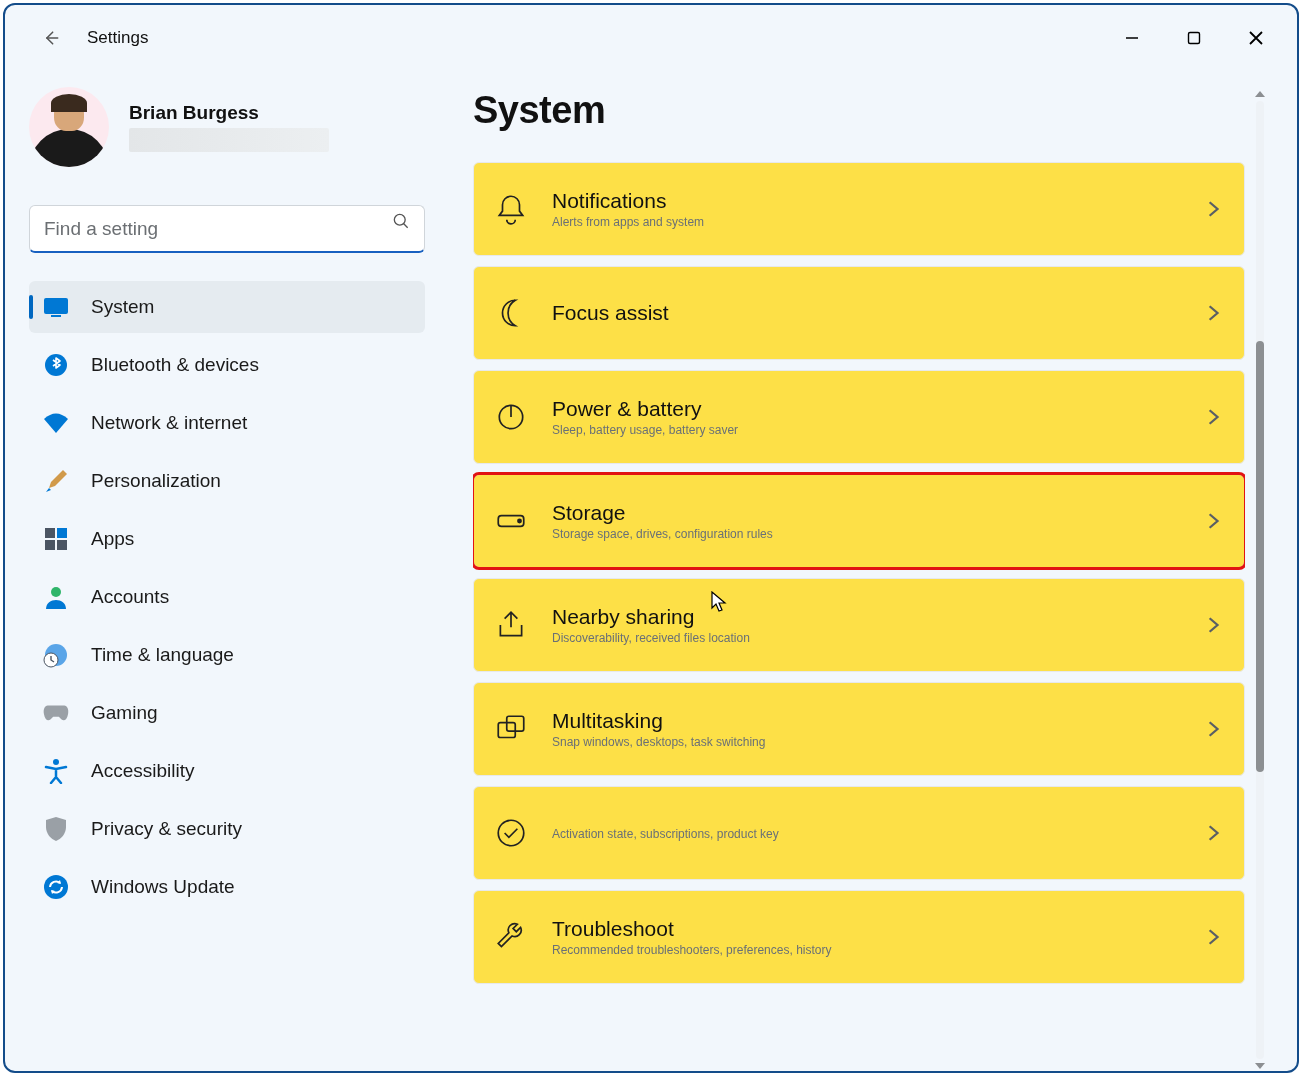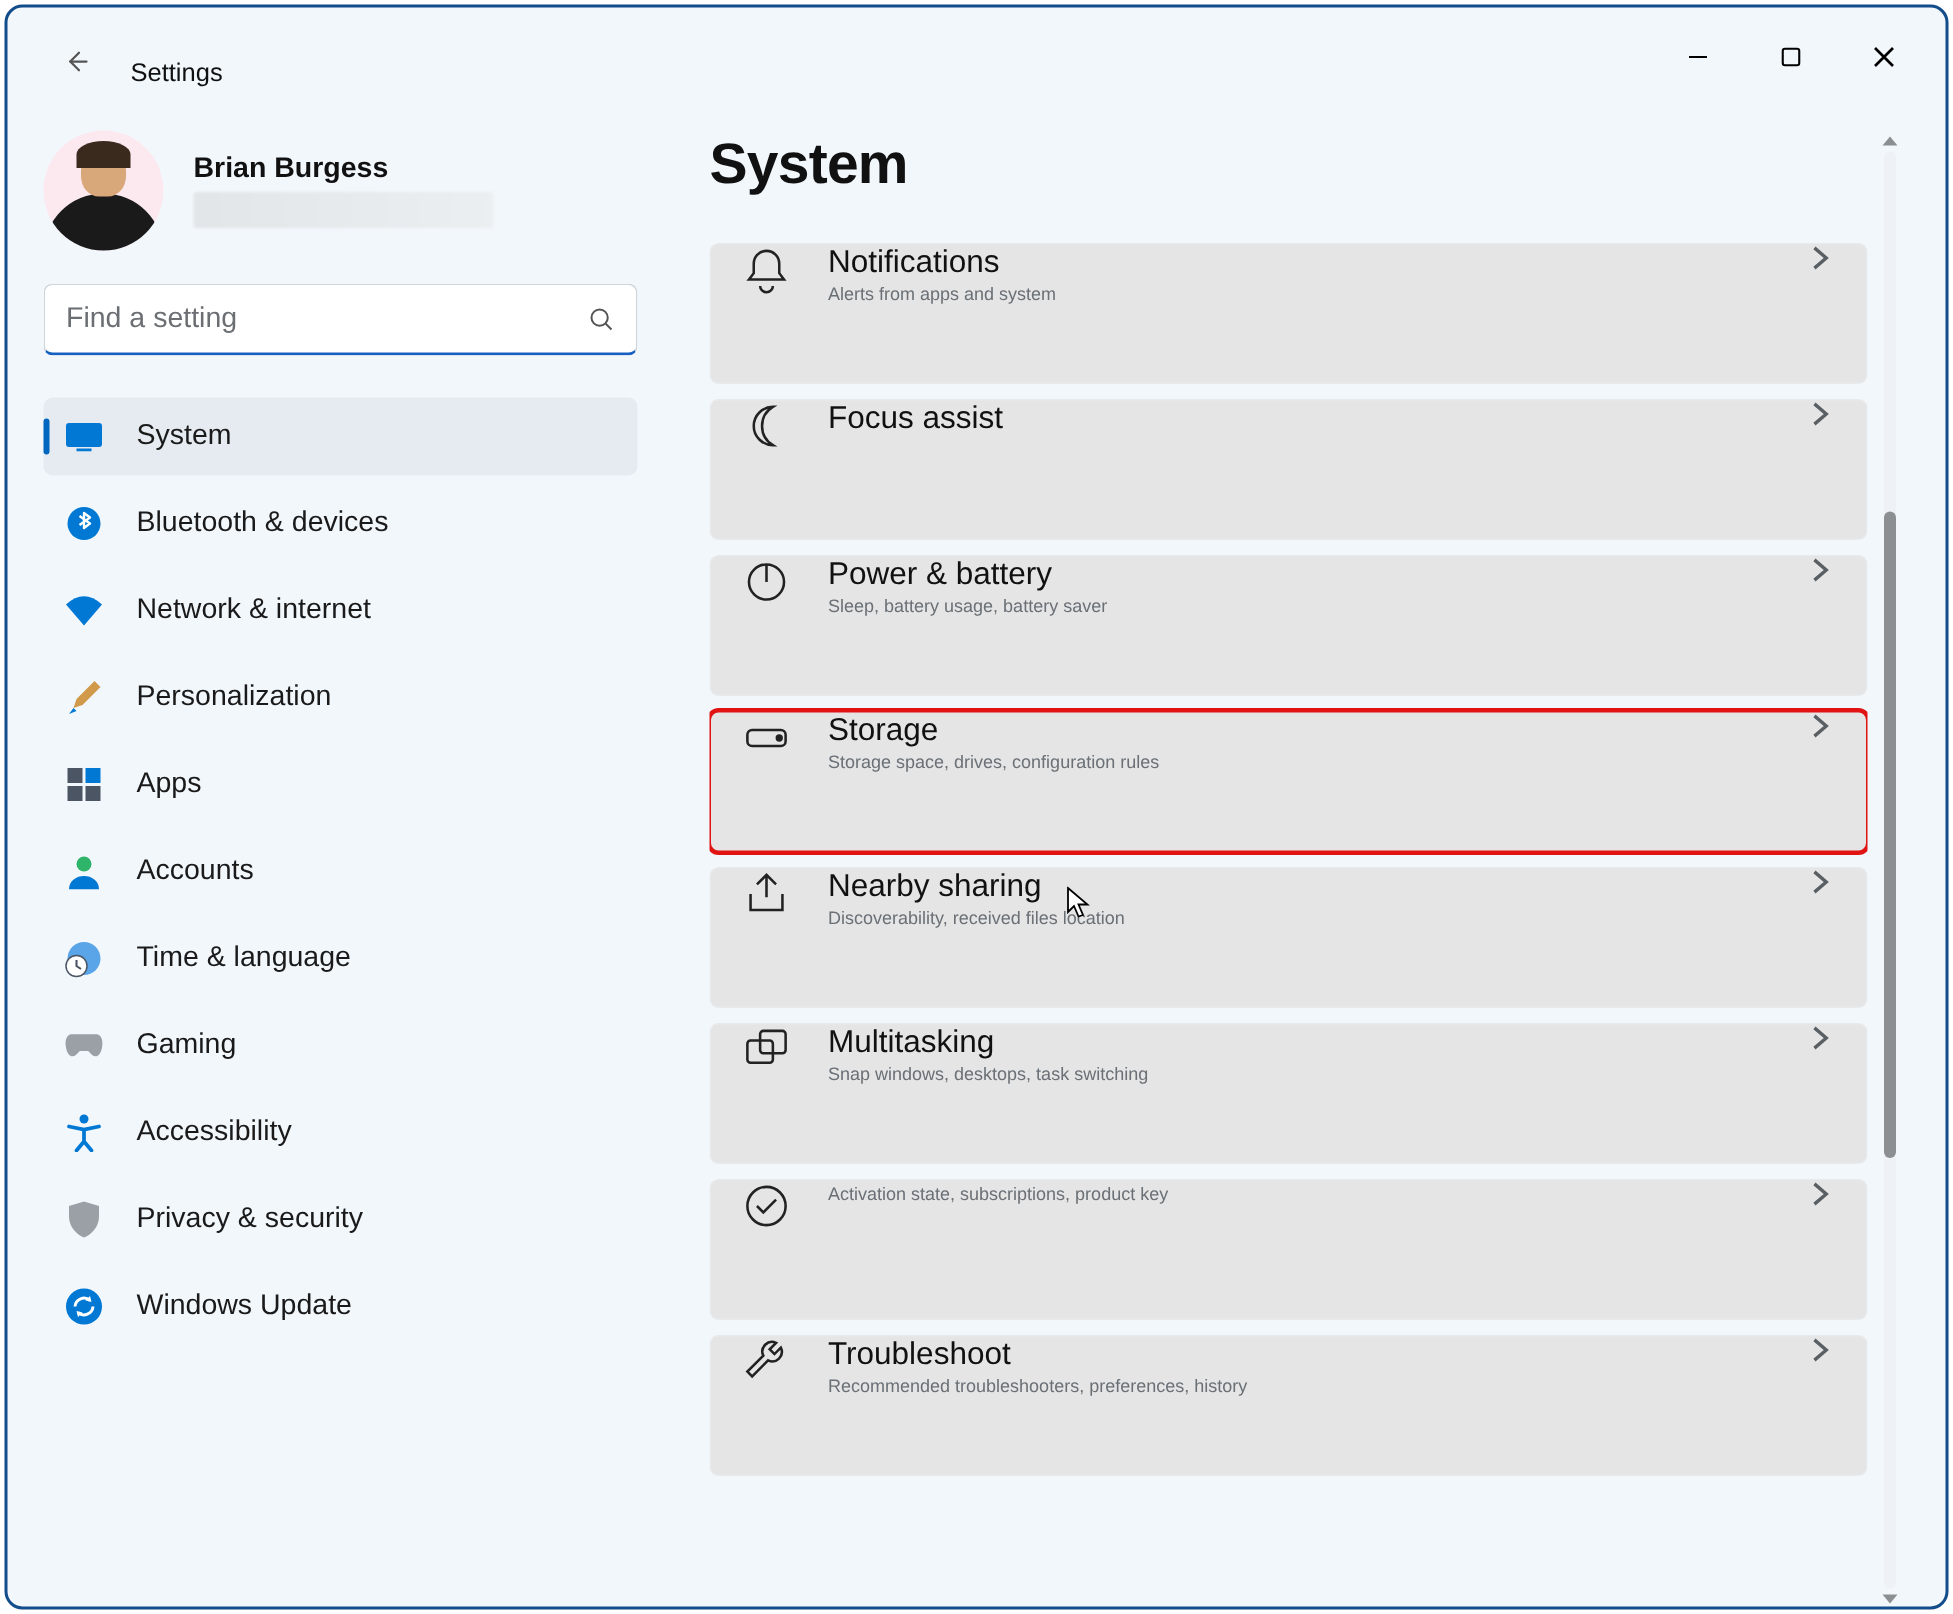--- a/index.html
+++ b/index.html
@@ -16,21 +16,21 @@
     margin: 3px;
     background: #f2f7fc;
     border: 2px solid #134c8a;
     border-radius: 12px;
     position: relative;
     overflow: hidden;
   }
   .title-bar {
     height: 54px;
     display: flex;
-    align-items: flex-end;
+    align-items: center;
     padding: 12px 6px 0 28px;
   }
   .back-btn {
     width: 36px; height: 36px;
     display: flex; align-items: center; justify-content: center;
     color: #444;
     border: none; background: none; cursor: pointer;
   }
   .back-btn svg { width: 20px; height: 20px; stroke: #555; }
   .app-title {
@@ -113,20 +113,21 @@
     width: 100%;
     height: 48px;
     border: 1px solid #d0d5da;
     border-bottom: 2px solid #1860c0;
     border-radius: 6px;
     padding: 0 48px 0 14px;
     font-size: 19px;
     color: #333;
     background: #fff;
     outline: none;
+    margin-top: 16px;
   }
   .search-input::placeholder { color: #6b6f73; }
   .search-icon {
     position: absolute;
     right: 14px; top: 50%; transform: translateY(-50%);
     width: 20px; height: 20px;
     stroke: #555; fill: none; stroke-width: 1.6;
   }
   .nav { list-style: none; }
   .nav-item {
@@ -175,26 +176,26 @@
     color: #111;
     margin-bottom: 30px;
     letter-spacing: -0.5px;
   }
   .cards {
     display: flex;
     flex-direction: column;
     gap: 4px;
   }
   .card {
-    background: #e5e5e5;
+    background: #fde047;
     border: 1px solid #e7e9eb;
     border-radius: 6px;
     height: 94px;
     display: flex;
-    align-items: flex-start;
+    align-items: center;
     padding: 0 22px 0 20px;
     gap: 24px;
     cursor: pointer;
   }
   .card + .card { margin-top: 6px; }
   .card.highlighted {
     outline: 3px solid #e11313;
     outline-offset: -1px;
   }
   .card-icon {

